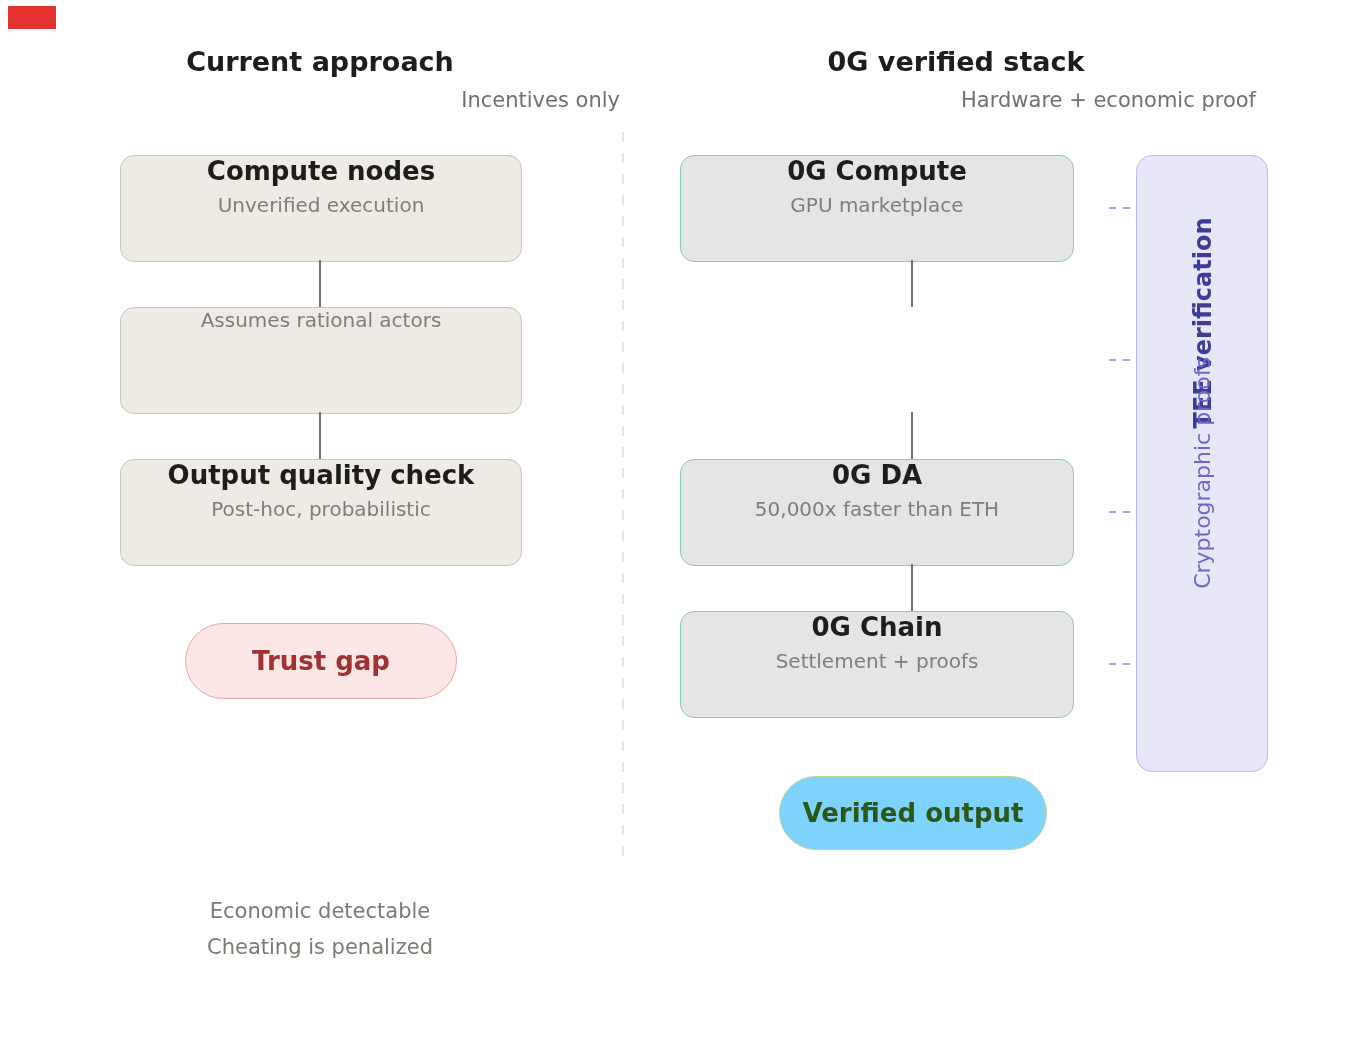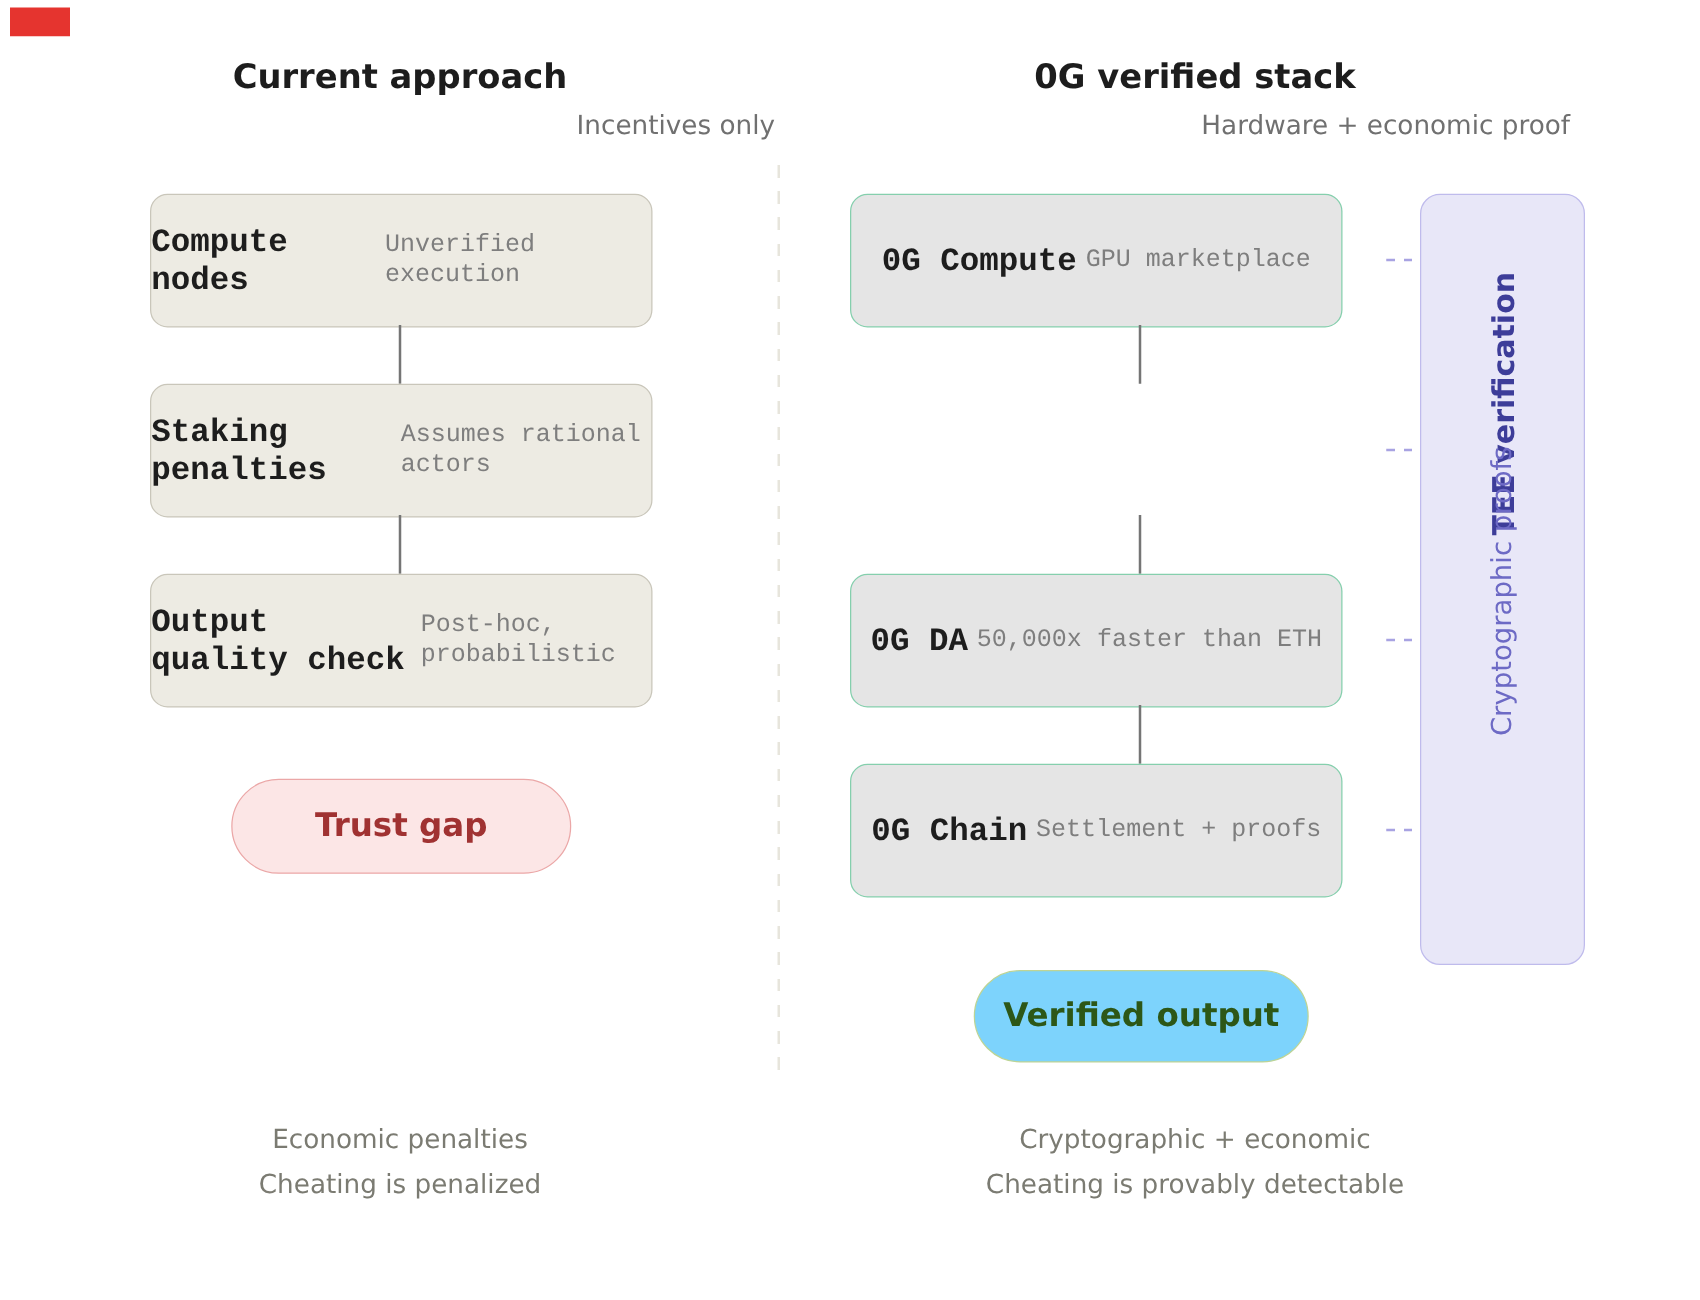--- a/index.html
+++ b/index.html
@@ -6,21 +6,21 @@
   .canvas {
     position:relative; width:1360px; height:1040px; background:#ffffff;
     font-family:"DejaVu Sans","Liberation Sans",sans-serif; overflow:hidden;
   }
   .marker { position:absolute; left:8px; top:6px; width:48px; height:23px; background:#e5342f; }
   .col-title { position:absolute; top:46px; width:600px; text-align:center;
     font-size:27px; font-weight:bold; color:#1d1d1d; line-height:32px; }
   .col-sub { position:absolute; top:87px; width:600px; text-align:right;
     font-size:21px; color:#707070; line-height:26px; }
   .fbox { position:absolute; height:105px; border-radius:14px;
-    display:flex; flex-direction:row; align-items:center; justify-content:center; gap:7px;font-family:Liberation Mono, monospace; }
+    display:flex; flex-direction:column; align-items:center; gap:7px; }
   .left-box  { left:120px; width:400px; background:#edebe3; border:1.5px solid #c9c6ba; }
   .right-box { left:680px; width:392px; background:#e5e5e5; border:1.5px solid #85cfad; }
   .fbox .t { font-size:26px; font-weight:bold; color:#1d1d1d; line-height:30px; }
   .fbox .s { font-size:20px; color:#7e7e7e; line-height:24px; }
   .vline { position:absolute; width:2px; height:47px; background:#757575; }
   .hdash { position:absolute; left:1109px; width:27px; height:2px;
     background:repeating-linear-gradient(90deg,#a8a3e2 0 7px,transparent 7px 14px); }
   .divider { position:absolute; left:622px; top:132px; width:2px; height:728px;
     background:repeating-linear-gradient(180deg,#e7e5dc 0 10px,transparent 10px 21px); }
   .pill { position:absolute; display:flex; align-items:center; justify-content:center;
@@ -49,35 +49,34 @@
 
   <div class="col-title" style="left:20px;">Current approach</div>
   <div class="col-sub" style="left:20px;">Incentives only</div>
 
   <div class="fbox left-box" style="top:155px;">
     <div class="t">Compute nodes</div>
     <div class="s">Unverified execution</div>
   </div>
   <div class="vline" style="left:319px; top:260px;"></div>
   <div class="fbox left-box" style="top:307px;">
-    <div class="t">Staking penalties</div>
     <div class="s">Assumes rational actors</div>
   </div>
   <div class="vline" style="left:319px; top:412px;"></div>
   <div class="fbox left-box" style="top:459px;">
     <div class="t">Output quality check</div>
     <div class="s">Post-hoc, probabilistic</div>
   </div>
 
   <div class="pill pill-red">
     <span>Trust gap</span>
   </div>
 
   <div class="caption" style="left:20px;">
-    <div>Economic penalties</div>
+    <div>Economic detectable</div>
     <div>Cheating is penalized</div>
   </div>
 
   <div class="col-title" style="left:656px;">0G verified stack</div>
   <div class="col-sub" style="left:656px;">Hardware + economic proof</div>
 
   <div class="fbox right-box" style="top:155px;">
     <div class="t">0G Compute</div>
     <div class="s">GPU marketplace</div>
   </div>
@@ -100,18 +99,14 @@
 
   <div class="sidebar">
     <span class="vtext vbold">TEE verification</span>
     <span class="vtext vlight">Cryptographic proofs</span>
   </div>
 
   <div class="pill pill-green">
     <span>Verified output</span>
   </div>
 
-  <div class="caption" style="left:656px;">
-    <div>Cryptographic + economic</div>
-    <div>Cheating is provably detectable</div>
-  </div>
 
 </div>
 
 </body></html>

